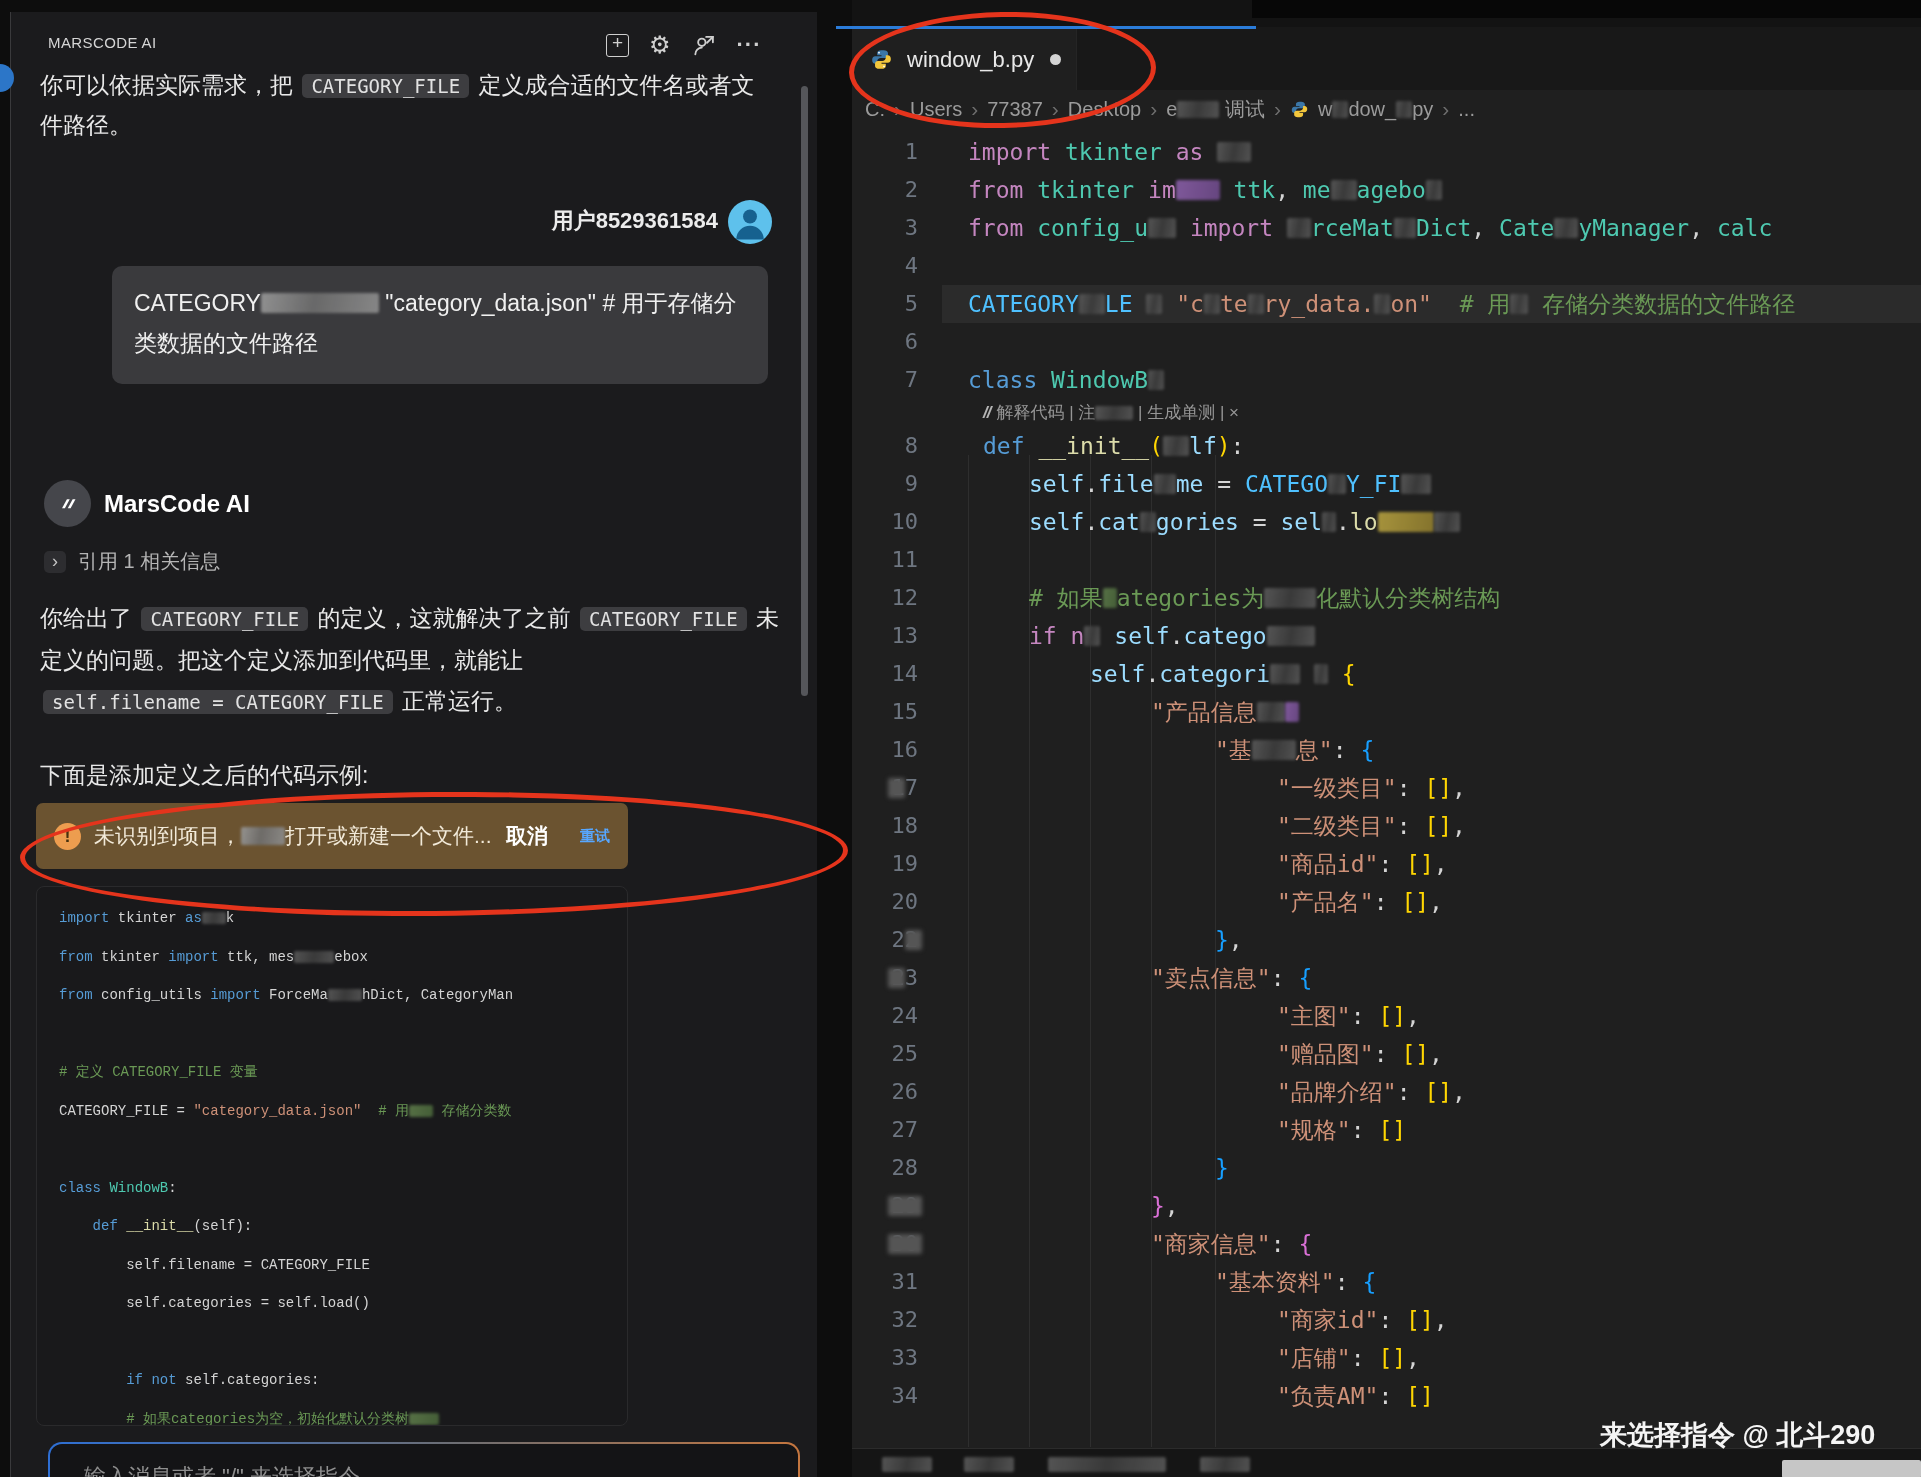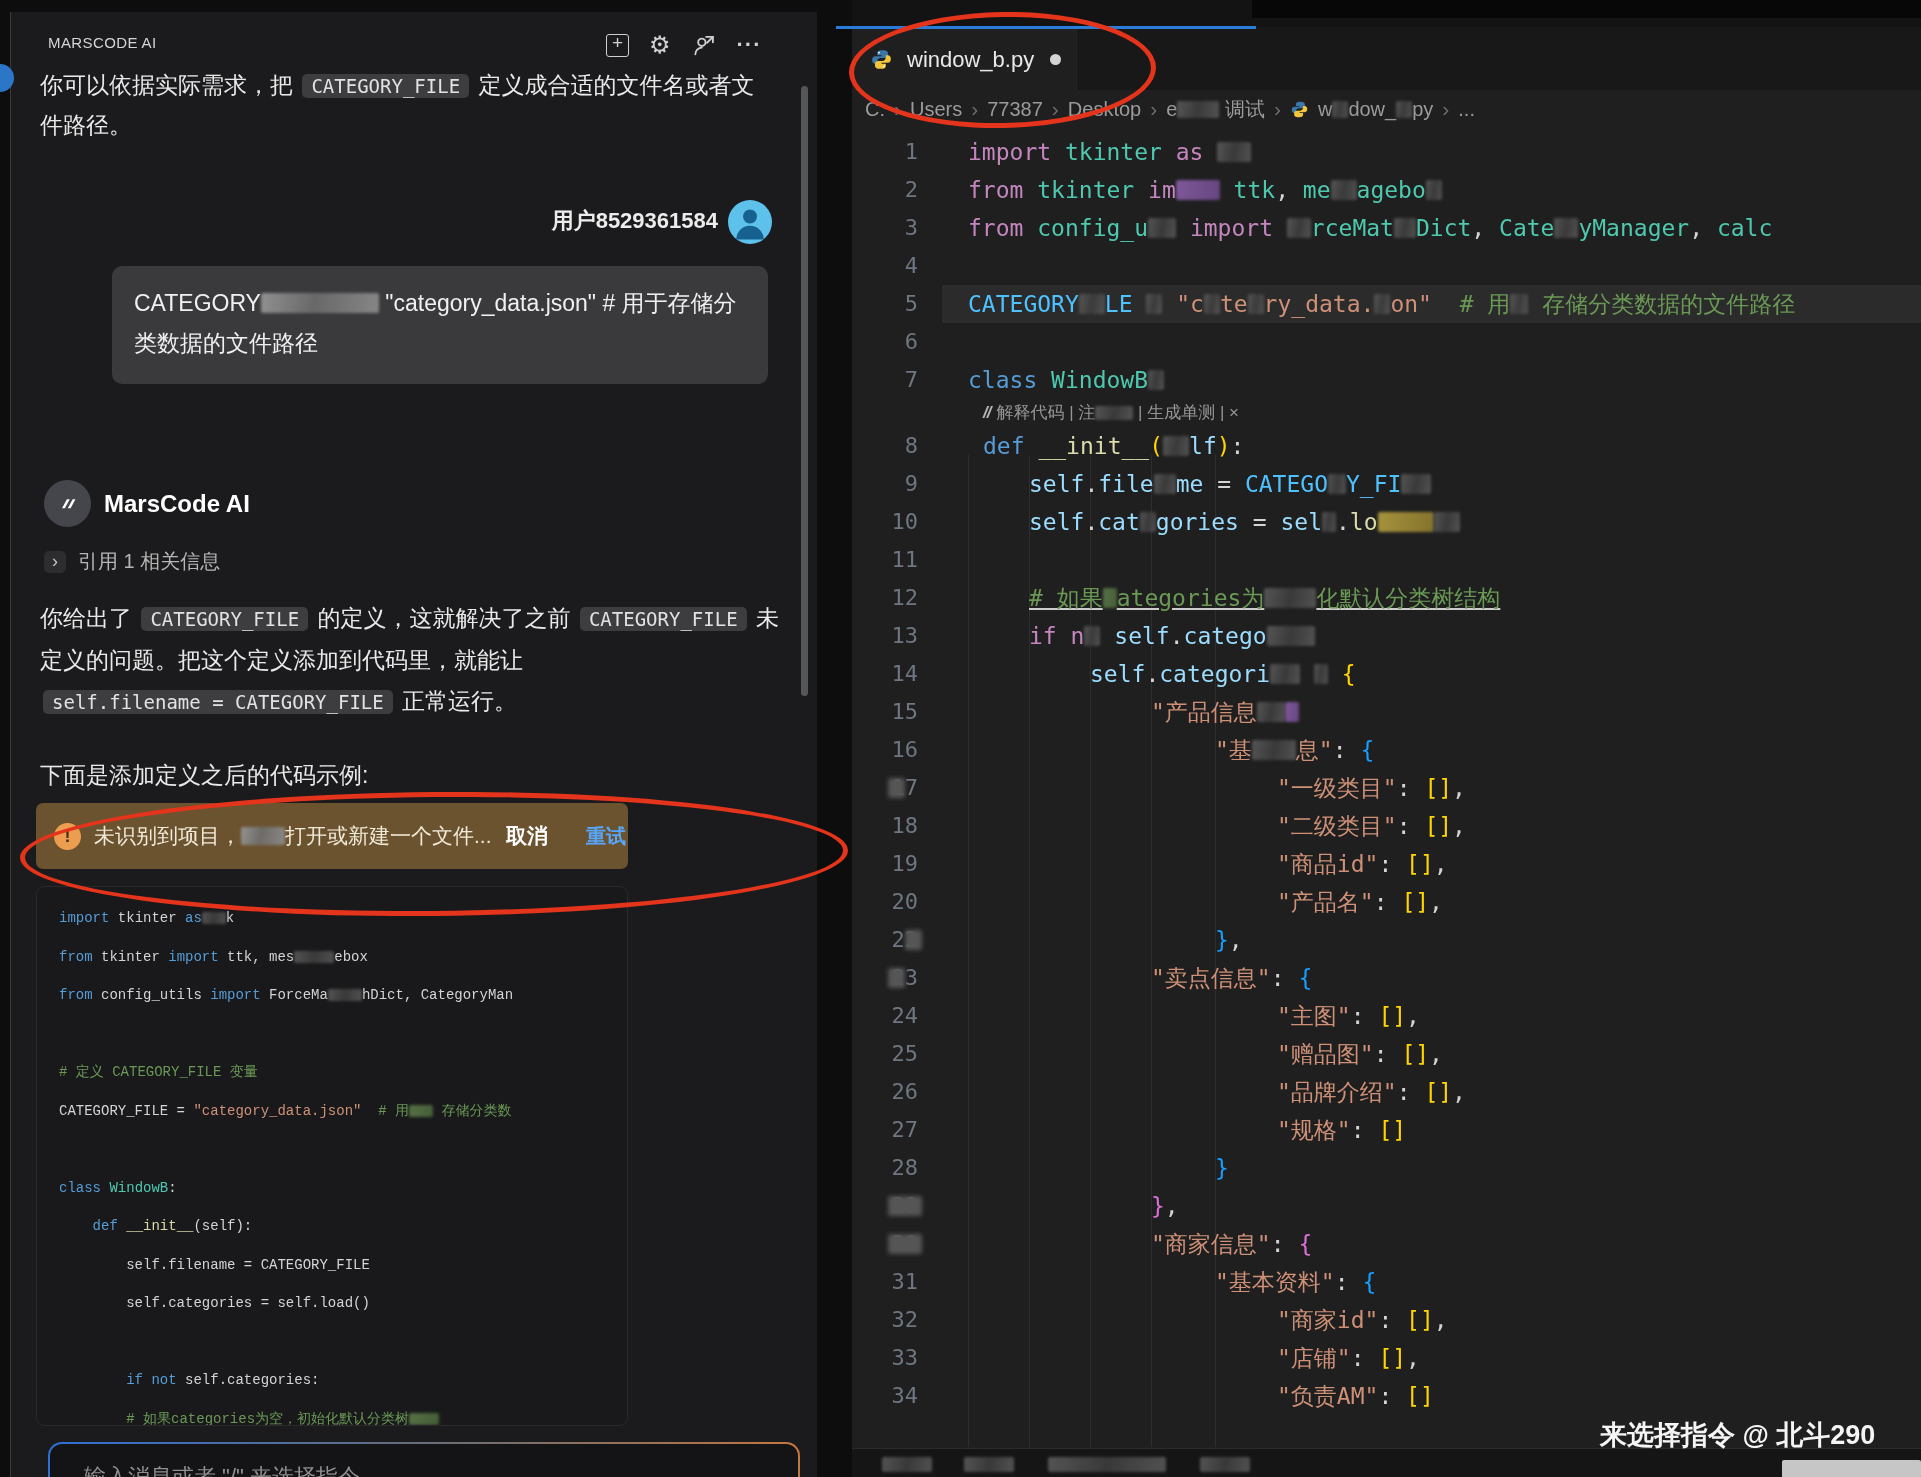--- a/index.html
+++ b/index.html
@@ -29,21 +29,21 @@
   .mc-name{left:104px;top:490px;font-size:24px;font-weight:700;color:#ffffff;}
   .ref-row{left:44px;top:548px;display:flex;align-items:center;gap:12px;color:#b5b5b5;font-size:20px;}
   .ref-chev{width:22px;height:22px;border-radius:5px;background:#2d2d30;color:#c5c5c5;text-align:center;line-height:20px;font-size:18px;}
   .para2{left:40px;top:598px;width:756px;line-height:41px;}
   .para3{left:40px;top:756px;width:700px;}
   
   .banner{left:36px;top:803px;width:592px;height:66px;background:#6b5330;border-radius:7px;display:flex;align-items:center;box-sizing:border-box;padding:0 18px;}
   .warn-ic{width:27px;height:27px;border-radius:50%;background:#ed9d4f;color:#45300e;font-weight:800;font-size:18px;text-align:center;line-height:27px;flex:none;}
   .banner-text{margin-left:13px;font-size:21px;color:#f2ead9;white-space:nowrap;}
   .banner-cancel{position:absolute;right:80px;font-size:21px;font-weight:700;color:#ffffff;}
-  .banner-retry{position:absolute;right:2px;font-size:20px;font-weight:700;color:#57a7ff;}
+  .banner-retry{position:absolute;right:18px;font-size:15px;font-weight:700;color:#57a7ff;}
   
   .codeblock{left:36px;top:886px;width:592px;height:540px;background:#19191b;border:1px solid #2a2a2c;border-radius:8px;box-sizing:border-box;overflow:hidden;padding:12px 0 0 22px;}
   .ccl{height:38.5px;line-height:38.5px;font-family:Liberation Mono, monospace;font-size:14px;white-space:pre;color:#d4d4d4;}
   
   .chat-input{left:48px;top:1442px;width:752px;height:70px;border-radius:14px;padding:2px;box-sizing:border-box;background:linear-gradient(90deg,#2e6fd4 0%,#6e6e72 55%,#c4763f 100%);}
   .chat-input-inner{width:100%;height:100%;border-radius:12px;background:#141416;box-sizing:border-box;padding:18px 0 0 34px;}
   .placeholder{font-size:22px;color:#8f8f8f;}
   .chat-scroll{left:801px;top:86px;width:7px;height:610px;border-radius:4px;background:#55565a;}
   
   .c-kw{color:#C586C0;}  .c-kw2{color:#569CD6;} .c-kwB{color:#569CD6;}
@@ -225,21 +225,21 @@
     <div class="cl"><span class="num">3</span><span class="code" style="margin-left: 116px;"><span class="c-kw">from</span><span class="c-pl"> </span><span class="c-type">config_u</span><span class="cz cz-d" style="width: 28px;"></span><span class="c-pl"> </span><span class="c-kw">import</span><span class="c-pl"> </span><span class="cz cz-d" style="width: 24px;"></span><span class="c-type">rceMat</span><span class="cz cz-d" style="width: 22px;"></span><span class="c-type">Dict</span><span class="c-pl">, </span><span class="c-type">Cate</span><span class="cz cz-d" style="width: 24px;"></span><span class="c-type">yManager</span><span class="c-pl">, </span><span class="c-type">calc</span></span></div>
     <div class="cl"><span class="num">4</span><span class="code" style="margin-left: 116px;"></span></div>
     <div class="cl hl"><span class="num">5</span><span class="code" style="margin-left: 116px;"><span class="c-const">CATEGORY</span><span class="cz cz-d" style="width: 26px;"></span><span class="c-const">LE</span><span class="c-pl"> </span><span class="cz cz-d" style="width: 16px;"></span><span class="c-pl"> </span><span class="c-str">"c</span><span class="cz cz-d" style="width: 16px;"></span><span class="c-str">te</span><span class="cz cz-d" style="width: 16px;"></span><span class="c-str">ry_data.</span><span class="cz cz-d" style="width: 16px;"></span><span class="c-str">on"</span><span class="c-pl">  </span><span class="c-com"># 用</span><span class="cz cz-d" style="width: 18px;"></span><span class="c-com"> 存储分类数据的文件路径</span></span></div>
     <div class="cl"><span class="num">6</span><span class="code" style="margin-left: 116px;"></span></div>
     <div class="cl"><span class="num">7</span><span class="code" style="margin-left: 116px;"><span class="c-kw2">class</span><span class="c-pl"> </span><span class="c-type">WindowB</span><span class="cz cz-d" style="width: 16px;"></span></span></div>
     <div class="lens"><span class="lenslogo">//</span><span class="">解释代码</span><span class=""> | </span><span class="">注</span><span class="cz cz-d" style="width: 38px;"></span><span class=""> | 生成单测 | ×</span></div>
     <div class="cl"><span class="num">8</span><span class="code" style="margin-left: 131px;"><span class="c-kw2">def</span><span class="c-pl"> </span><span class="c-fn">__init__</span><span class="c-b1">(</span><span class="cz cz-d" style="width: 26px;"></span><span class="c-var">lf</span><span class="c-b1">)</span><span class="c-pl">:</span></span></div>
     <div class="cl"><span class="num">9</span><span class="code" style="margin-left: 177px;"><span class="c-var">self</span><span class="c-pl">.</span><span class="c-var">file</span><span class="cz cz-d" style="width: 22px;"></span><span class="c-var">me</span><span class="c-pl"> = </span><span class="c-const">CATEGO</span><span class="cz cz-d" style="width: 18px;"></span><span class="c-const">Y_FI</span><span class="cz cz-d" style="width: 30px;"></span></span></div>
     <div class="cl"><span class="num">10</span><span class="code" style="margin-left: 177px;"><span class="c-var">self</span><span class="c-pl">.</span><span class="c-var">cat</span><span class="cz cz-d" style="width: 16px;"></span><span class="c-var">gories</span><span class="c-pl"> = </span><span class="c-var">sel</span><span class="cz cz-d" style="width: 14px;"></span><span class="c-pl">.</span><span class="c-fn">lo</span><span class="cz cz-y" style="width: 56px;"></span><span class="cz cz-d" style="width: 26px;"></span></span></div>
     <div class="cl"><span class="num">11</span><span class="code" style="margin-left: 116px;"></span></div>
-    <div class="cl"><span class="num">12</span><span class="code" style="margin-left: 177px; text-decoration: underline;"><span class="c-com"># 如果</span><span class="cz cz-g" style="width: 14px;"></span><span class="c-com">ategories为</span><span class="cz cz-d" style="width: 52px;"></span><span class="c-com">化默认分类树结构</span></span></div>
+    <div class="cl"><span class="num">12</span><span class="code" style="margin-left: 177px;"><span class="c-com"># 如果</span><span class="cz cz-g" style="width: 14px;"></span><span class="c-com">ategories为</span><span class="cz cz-d" style="width: 52px;"></span><span class="c-com">化默认分类树结构</span></span></div>
     <div class="cl"><span class="num">13</span><span class="code" style="margin-left: 177px;"><span class="c-kw">if</span><span class="c-pl"> </span><span class="c-kw">n</span><span class="cz cz-d" style="width: 16px;"></span><span class="c-pl"> </span><span class="c-var">self</span><span class="c-pl">.</span><span class="c-var">catego</span><span class="cz cz-d" style="width: 48px;"></span></span></div>
     <div class="cl"><span class="num">14</span><span class="code" style="margin-left: 238px;"><span class="c-var">self</span><span class="c-pl">.</span><span class="c-var">categori</span><span class="cz cz-d" style="width: 30px;"></span><span class="c-pl"> </span><span class="cz cz-d" style="width: 14px;"></span><span class="c-pl"> </span><span class="c-b1">{</span></span></div>
     <div class="cl"><span class="num">15</span><span class="code" style="margin-left: 299px;"><span class="c-str">"产品信息</span><span class="cz cz-d" style="width: 28px;"></span><span class="cz cz-p" style="width: 14px;"></span></span></div>
     <div class="cl"><span class="num">16</span><span class="code" style="margin-left: 363px;"><span class="c-str">"基</span><span class="cz cz-d" style="width: 44px;"></span><span class="c-str">息"</span><span class="c-pl">: </span><span class="c-b3">{</span></span></div>
     <div class="cl"><span class="num">17</span><span class="numcz numcz-l"></span><span class="code" style="margin-left: 425px;"><span class="c-str">"一级类目"</span><span class="c-pl">: </span><span class="c-b1">[]</span><span class="c-pl">,</span></span></div>
     <div class="cl"><span class="num">18</span><span class="code" style="margin-left: 425px;"><span class="c-str">"二级类目"</span><span class="c-pl">: </span><span class="c-b1">[]</span><span class="c-pl">,</span></span></div>
     <div class="cl"><span class="num">19</span><span class="code" style="margin-left: 425px;"><span class="c-str">"商品id"</span><span class="c-pl">: </span><span class="c-b1">[]</span><span class="c-pl">,</span></span></div>
     <div class="cl"><span class="num">20</span><span class="code" style="margin-left: 425px;"><span class="c-str">"产品名"</span><span class="c-pl">: </span><span class="c-b1">[]</span><span class="c-pl">,</span></span></div>
     <div class="cl"><span class="num">22</span><span class="numcz numcz-r"></span><span class="code" style="margin-left: 363px;"><span class="c-b3">}</span><span class="c-pl">,</span></span></div>
     <div class="cl"><span class="num">23</span><span class="numcz numcz-l"></span><span class="code" style="margin-left: 299px;"><span class="c-str">"卖点信息"</span><span class="c-pl">: </span><span class="c-b3">{</span></span></div>

